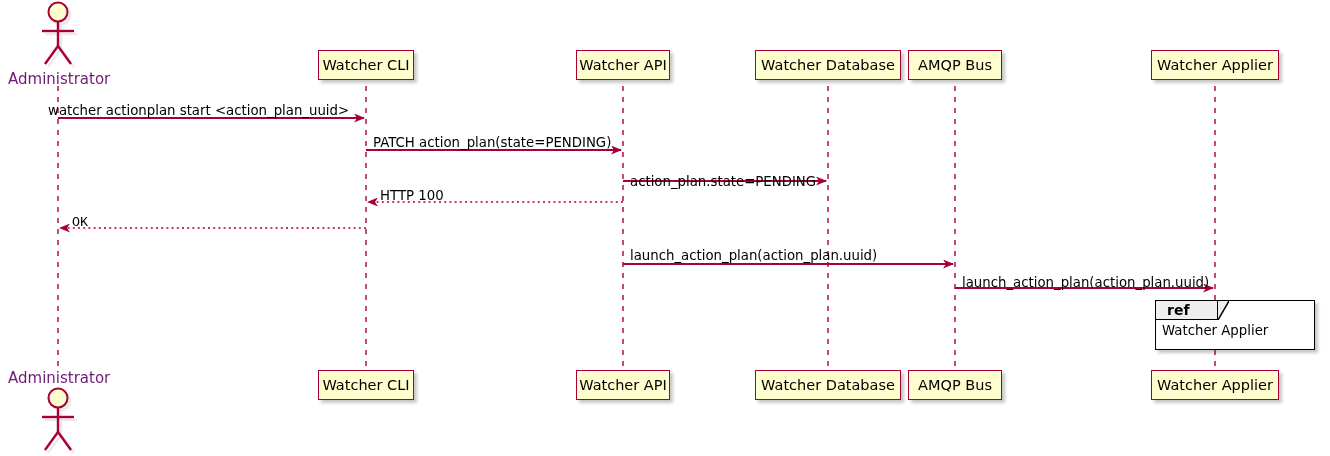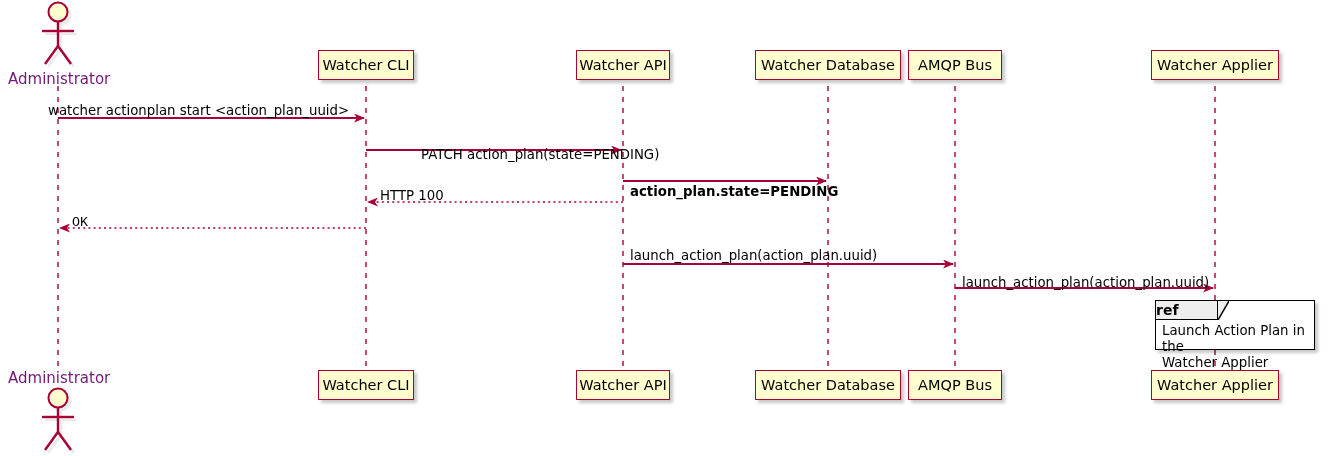--- a/index.html
+++ b/index.html
@@ -46,20 +46,21 @@
   }
   .ref-tab{
     position:absolute;left:0;top:0;
     height:19px;width:62px;
     background:#EEEEEE;
     border-right:1.5px solid #000000;
     border-bottom:1.5px solid #000000;
     color:#000000;
     font-weight:bold;font-size:14px;
     display:flex;align-items:center;
+    padding-left:11px;
     box-sizing:border-box;
   }
   .ref-tab-notch{
     position:absolute;left:62px;top:0;width:11px;height:19px;
     overflow:hidden;
   }
   .ref-body{
     position:absolute;left:6px;top:22px;right:4px;
     color:#000000;font-size:13.3px;line-height:1.22;
   }
@@ -113,22 +114,22 @@
       <line x1="366" y1="150" x2="621" y2="150" stroke="#A80036" stroke-width="1.8" marker-end="url(#ah)"></line>
       <line x1="623" y1="181" x2="826" y2="181" stroke="#A80036" stroke-width="1.8" marker-end="url(#ah)"></line>
       <line x1="623" y1="202" x2="368" y2="202" stroke="#A80036" stroke-width="1.5" marker-end="url(#ah)" stroke-dasharray="2,3.2"></line>
       <line x1="366" y1="228" x2="60" y2="228" stroke="#A80036" stroke-width="1.5" marker-end="url(#ah)" stroke-dasharray="2,3.2"></line>
       <line x1="623" y1="264" x2="953" y2="264" stroke="#A80036" stroke-width="1.8" marker-end="url(#ah)"></line>
       <line x1="955" y1="288" x2="1213" y2="288" stroke="#A80036" stroke-width="1.8" marker-end="url(#ah)"></line>
     </svg>
 
   <div id="overlay">
       <div class="msg" style="left: 48px; top: 104px;">watcher actionplan start &lt;action_plan_uuid&gt;</div>
-      <div class="msg" style="left: 373px; top: 148px; margin-left: 48px;">PATCH action_plan(state=PENDING)</div>
-      <div class="msg" style="left: 630px; top: 185px; font-weight: bold;">action_plan.state=PENDING</div>
+      <div class="msg" style="left: 373px; top: 136px;">PATCH action_plan(state=PENDING)</div>
+      <div class="msg" style="left: 630px; top: 175px;">action_plan.state=PENDING</div>
       <div class="msg" style="left: 380px; top: 189px;">HTTP 100</div>
       <div class="msg" style="left: 72px; top: 216px; font-family: Liberation Mono, monospace;">OK</div>
       <div class="msg" style="left: 630px; top: 249px;">launch_action_plan(action_plan.uuid)</div>
       <div class="msg" style="left: 962px; top: 276px;">launch_action_plan(action_plan.uuid)</div>
       <div class="pbox" style="left: 318px; top: 50px; width: 96px; height: 30px;">Watcher CLI</div>
       <div class="pbox" style="left: 318px; top: 370px; width: 96px; height: 30px;">Watcher CLI</div>
       <div class="pbox" style="left: 576px; top: 50px; width: 94px; height: 30px;">Watcher API</div>
       <div class="pbox" style="left: 576px; top: 370px; width: 94px; height: 30px;">Watcher API</div>
       <div class="pbox" style="left: 755px; top: 50px; width: 146px; height: 30px;">Watcher Database</div>
       <div class="pbox" style="left: 755px; top: 370px; width: 146px; height: 30px;">Watcher Database</div>
@@ -142,18 +143,17 @@
 
   <div class="refbox" id="refbox" style="left: 1155px; top: 300px; width: 160px; height: 50px;">
     <div class="ref-tab">ref</div>
     <div class="ref-tab-notch">
       <svg width="11" height="19" viewBox="0 0 11 19" xmlns="http://www.w3.org/2000/svg">
         <path d="M0,0 L11,0 L0,19 Z" fill="#EEEEEE" stroke="none"></path>
         <path d="M11,0 L0,19" stroke="#000000" stroke-width="1.5" fill="none"></path>
       </svg>
     </div>
     <div class="ref-body">
-      <div>Launch Action Plan in the</div>
       <div>Watcher Applier</div>
     </div>
   </div>
 
 </div>
 
 </body></html>

